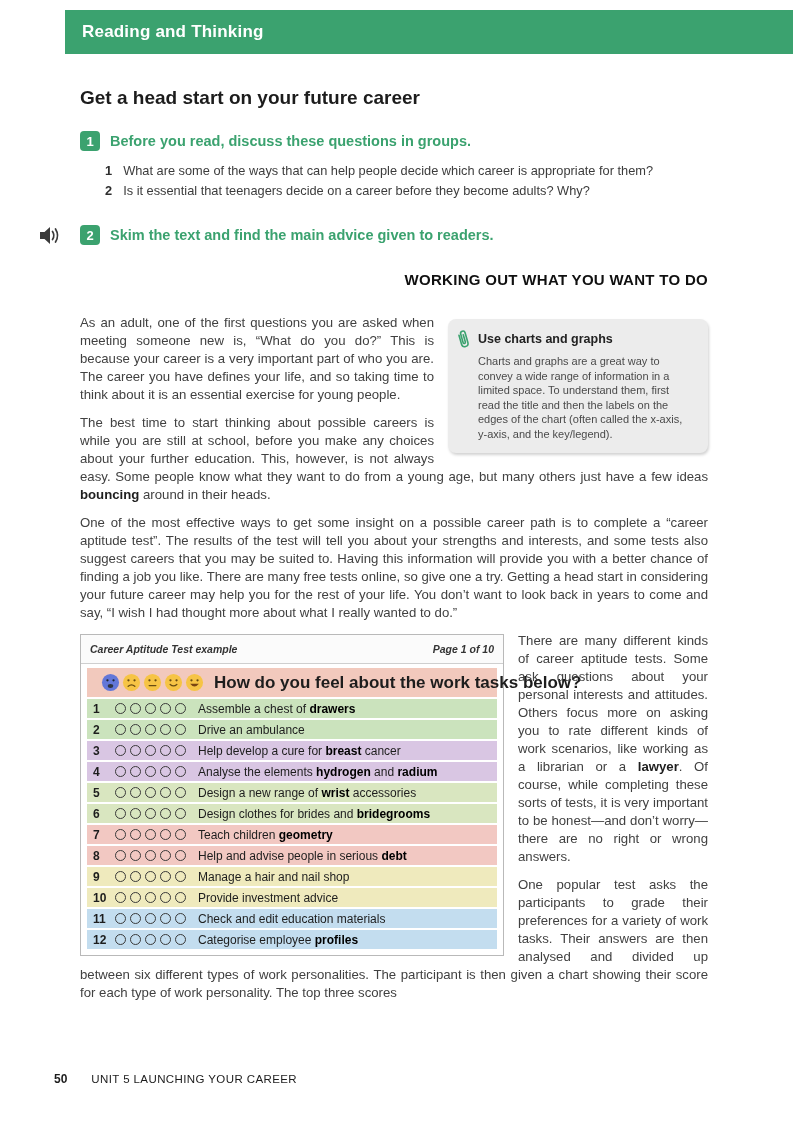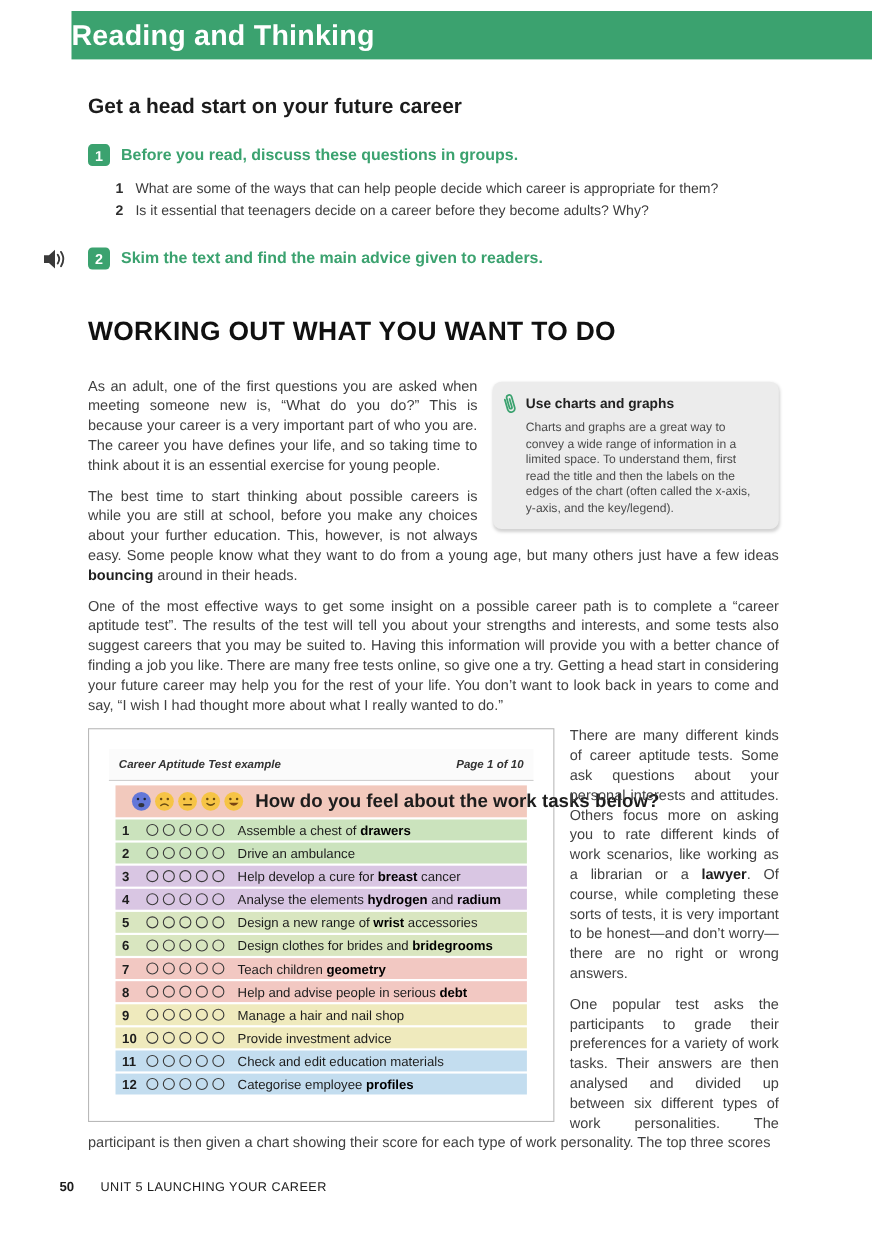--- a/index.html
+++ b/index.html
@@ -2,50 +2,50 @@
 <html><head>
 <meta charset="utf-8">
 <style>
   * { box-sizing: border-box; }
   html, body { margin: 0; padding: 0; background: #fff; }
   body { width: 793px; font-family: "Liberation Sans", sans-serif; }
   .page { position: relative; width: 793px; height: 1122px; background: #fff; overflow: hidden; }
 
   
   .banner { margin-left: 65px; margin-top: 10px; height: 44px; background: #3ba26f; display: flex; align-items: center; }
-  .banner-title { color: #fff; font-weight: bold; font-size: 26px; letter-spacing: .2px; }
+  .banner-title { color: #fff; font-weight: bold; font-size: 17px; padding-left: 17px; letter-spacing: .2px; }
 
   .content { margin: 0 85px 0 80px; }
   .lesson-heading { font-size: 19px; font-weight: bold; color: #1c1c1c; margin: 33px 0 22px; }
 
   
   .activity { margin: 0 0 14px; }
   .act-head { display: flex; align-items: center; gap: 10px; }
   .act-num { flex: 0 0 auto; width: 20px; height: 20px; border-radius: 4px; background: #3ba26f; color: #fff; font-size: 13px; font-weight: bold; display: flex; align-items: center; justify-content: center; }
   .act-instr { color: #3ba26f; font-weight: bold; font-size: 14.5px; }
   .questions { margin: 12px 0 0 25px; }
   .question { display: flex; gap: 11px; margin-bottom: 5px; font-size: 12.8px; color: #3c3c3c; }
   .q-num { font-weight: bold; color: #2e2e2e; }
   .act2 { position: relative; margin-top: 27px; }
   .speaker { position: absolute; left: -41px; top: 1px; width: 24px; height: 19px; }
 
   
-  .article-title { text-align: left; font-size: 24px; font-weight: bold; color: #101010; margin: 43px 0 0; letter-spacing: .3px; }
+  .article-title { text-align: right; font-size: 15px; font-weight: bold; color: #101010; margin: 26px 0 0; letter-spacing: .3px; }
   .article { margin-top: 26px; font-size: 13.2px; line-height: 18px; color: #414141; text-align: justify; }
   .para { margin: 0 0 10px; }
   .para b { color: #1e1e1e; }
 
   
   .tipbox { float: right; width: 260px; margin: 5px 0 12px 14px; background: #ececec; border-radius: 8px; padding: 11px 14px 12px 30px; position: relative; box-shadow: 1px 2px 3px rgba(0,0,0,.18); text-align: left; }
   .clip { position: absolute; left: 8px; top: 9px; transform: rotate(-16deg); }
   .tip-title { font-weight: bold; font-size: 12.5px; color: #222; margin-bottom: 6px; }
   .tip-body { font-size: 11px; line-height: 14.5px; color: #4a4a4a; }
 
   
-  .apt { float: left; width: 424px; margin: 2px 14px 8px 0; border: 1px solid #b9b9b9; background: #fff; padding: 18px; }
+  .apt { float: left; width: 424px; margin: 2px 14px 8px 0; border: 1px solid #b9b9b9; background: #fff; padding: 0; }
   .apt-caption { display: flex; justify-content: space-between; align-items: center; padding: 5px 9px; font-size: 10.5px; font-style: italic; font-weight: bold; color: #333; border-bottom: 1px solid #cfcfcf; background: #fbfbfb; }
   .apt-inner { padding: 4px 6px 6px; }
   .apt-header { display: flex; align-items: center; padding: 5px 6px 5px 14px; }
   .faces { display: flex; gap: 2px; margin-right: 10px; }
   .faces span { display: flex; }
   .apt-q { font-weight: bold; font-size: 17px; color: #1d1d1d; white-space: nowrap; }
   .fig-row { display: flex; align-items: center; height: 19px; margin-top: 2px; padding: 0 6px; }
   .fig-num { width: 20px; font-weight: bold; font-size: 12px; color: #1d1d1d; }
   .fig-opts { display: flex; gap: 4px; margin: 0 12px 0 2px; }
   .fig-circle { width: 11px; height: 11px; border: 1.6px solid #3a3a3a; border-radius: 50%; background: transparent; }

